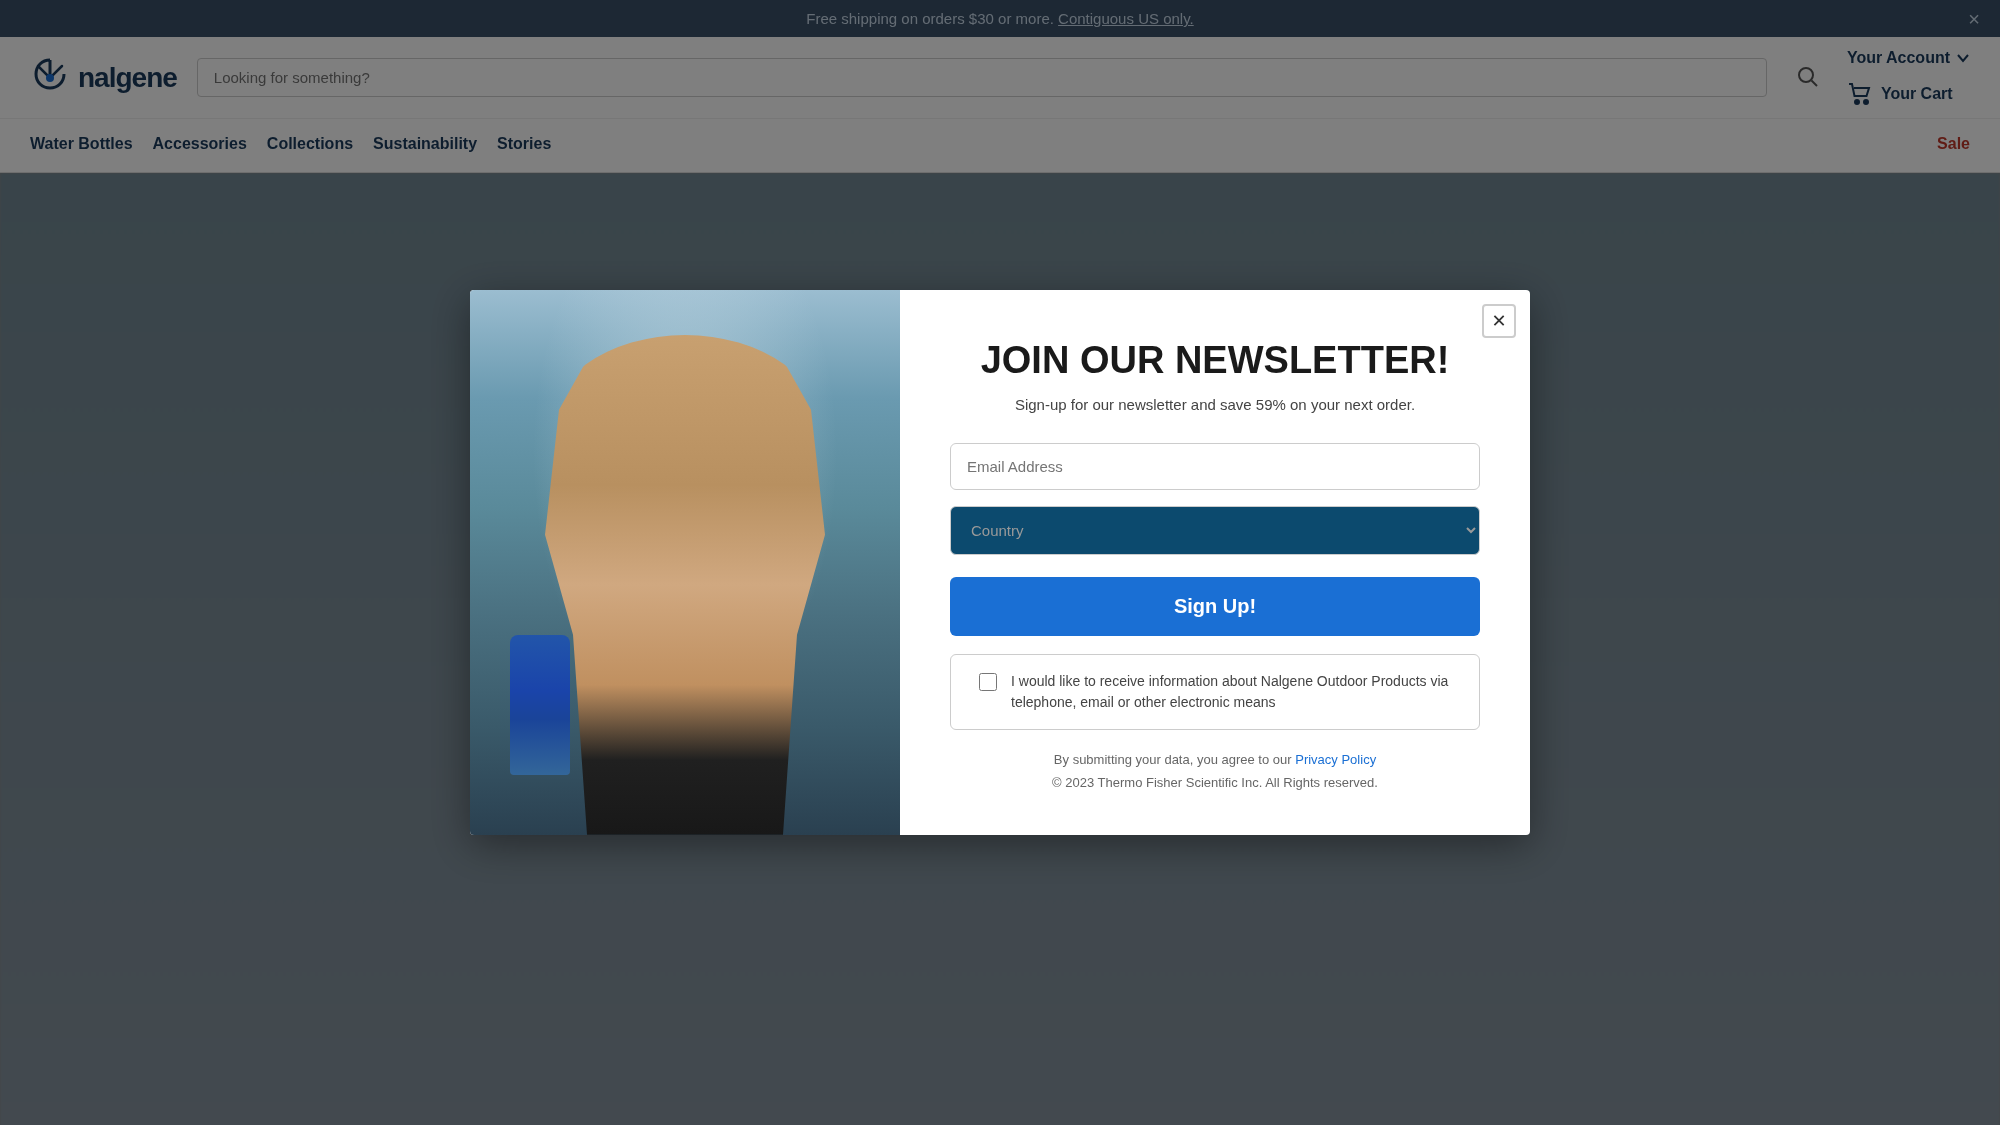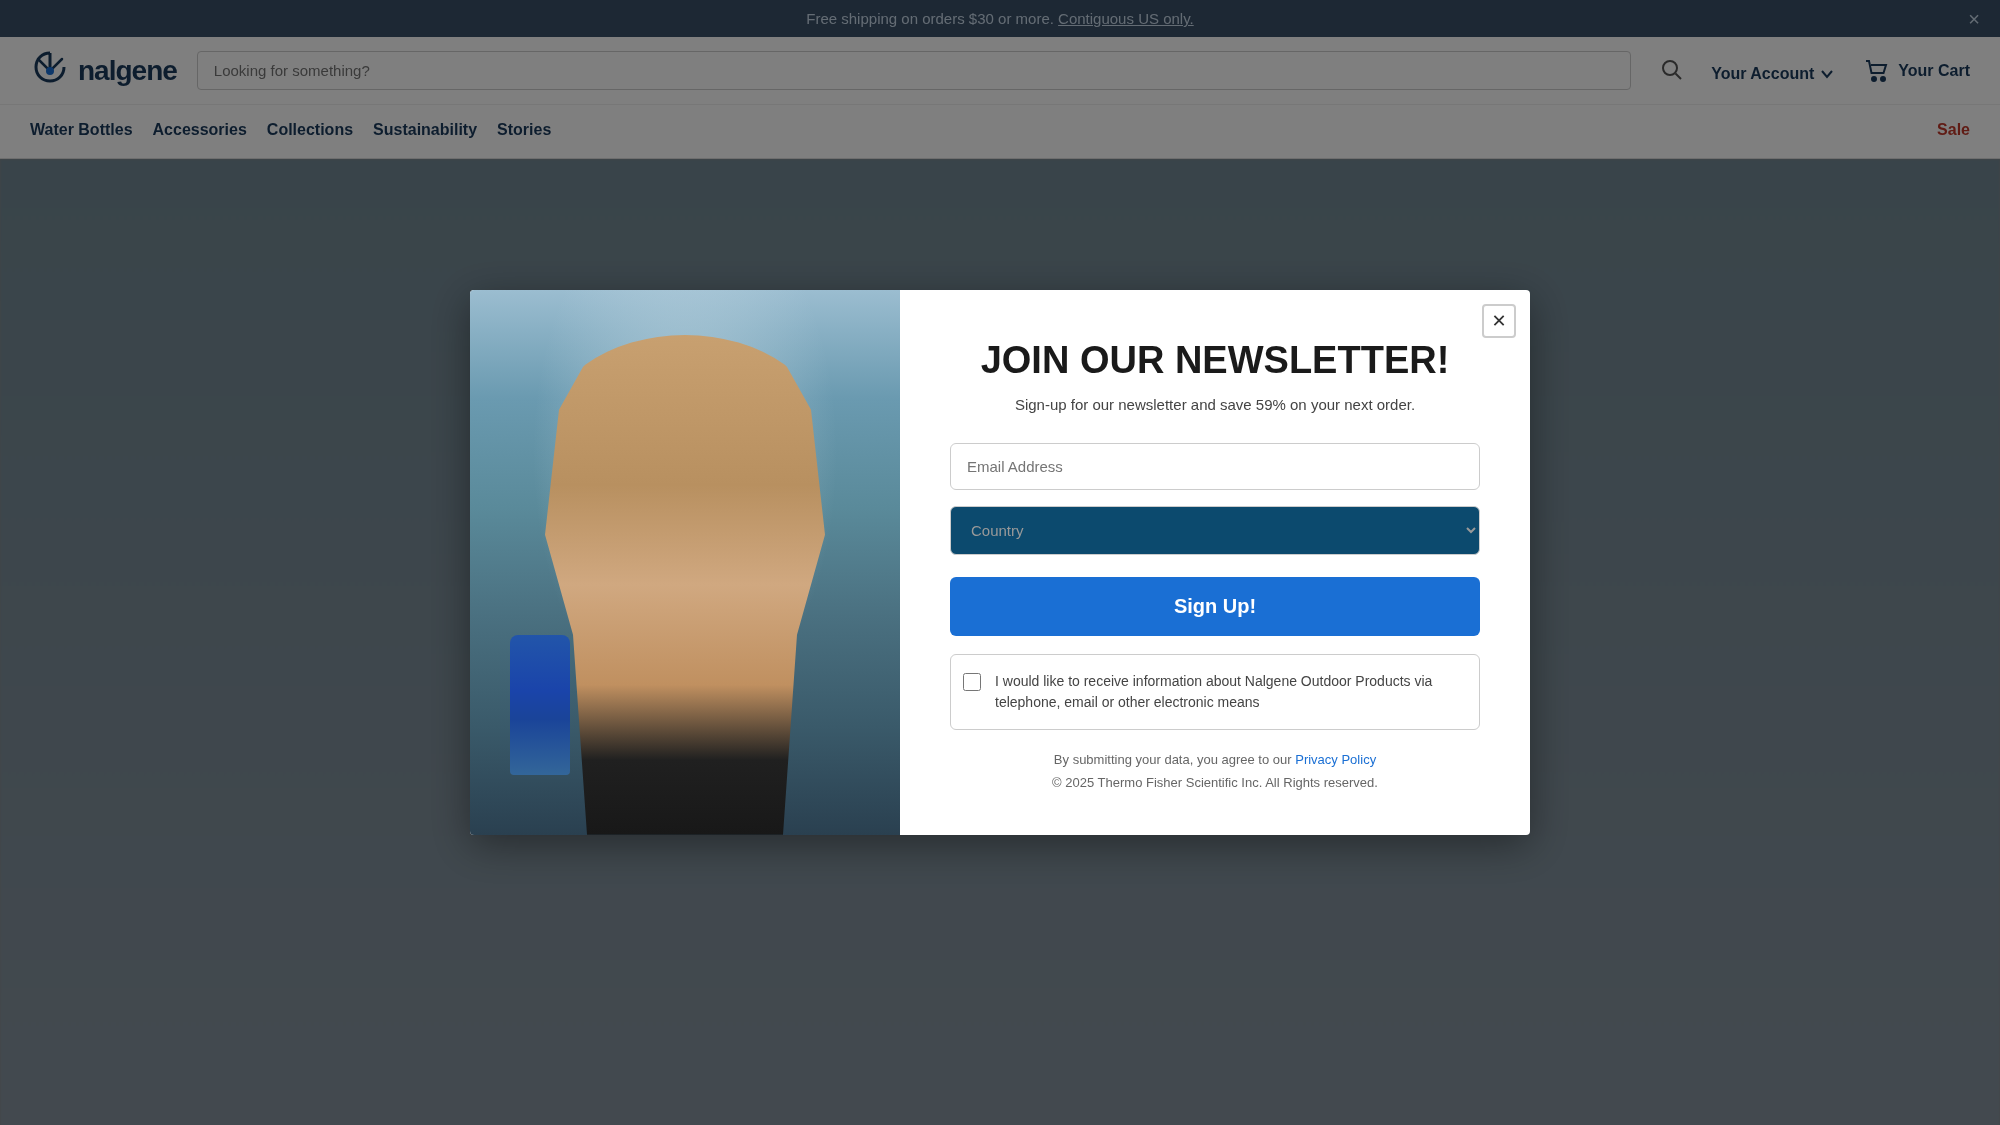--- a/index.html
+++ b/index.html
@@ -60,23 +60,24 @@
       color: #999;
     }
     .search-btn {
       background: none;
       border: none;
       cursor: pointer;
       padding: 8px;
     }
     .header-right {
       display: flex;
-      align-items: flex-end;
-      gap: 30px;
+      align-items: flex-start;
+      gap: 15px;
       margin-left: auto;
+      flex-direction: column;
     }
     .account-btn {
       display: flex;
       align-items: center;
       gap: 6px;
       font-size: 16px;
       font-weight: bold;
       color: #1a3a5c;
       cursor: pointer;
       background: none;
@@ -270,21 +271,21 @@
       font-size: 20px;
       font-weight: bold;
       cursor: pointer;
       margin-bottom: 18px;
       margin-top: 6px;
     }
 
     .consent-box {
       border: 1.5px solid #ccc;
       border-radius: 6px;
-      padding: 16px 12px;
+      padding: 16px 28px;
       display: flex;
       align-items: flex-start;
       gap: 14px;
       margin-bottom: 18px;
     }
     .consent-checkbox {
       width: 18px;
       height: 18px;
       flex-shrink: 0;
       margin-top: 2px;
@@ -410,18 +411,18 @@
 
       
       <div class="consent-box">
         <input type="checkbox" class="consent-checkbox" style="">
         <span class="consent-text">I would like to receive information about Nalgene Outdoor Products via telephone, email or other electronic means</span>
       </div>
 
       
       <div class="footer-text">
         <span>By submitting your data, you agree to our </span><a href="#">Privacy Policy</a><br>
-        <span>© 2025 Thermo Fisher Scientific Inc. All Rights reserved.</span>
+        <span>© 2023 Thermo Fisher Scientific Inc. All Rights reserved.</span>
       </div>
 
     </div>
   </div>
 </div>
 
 </body></html>

